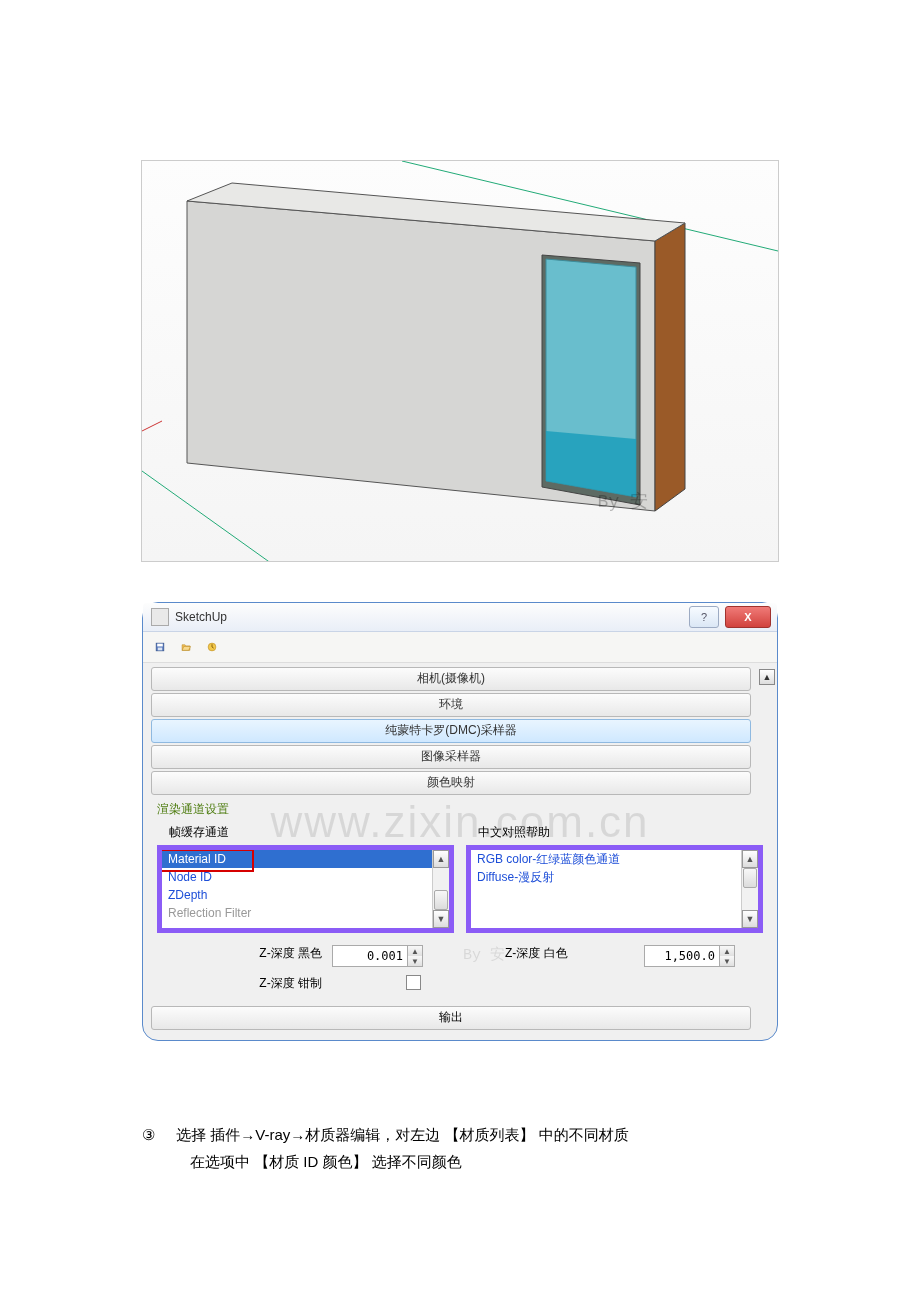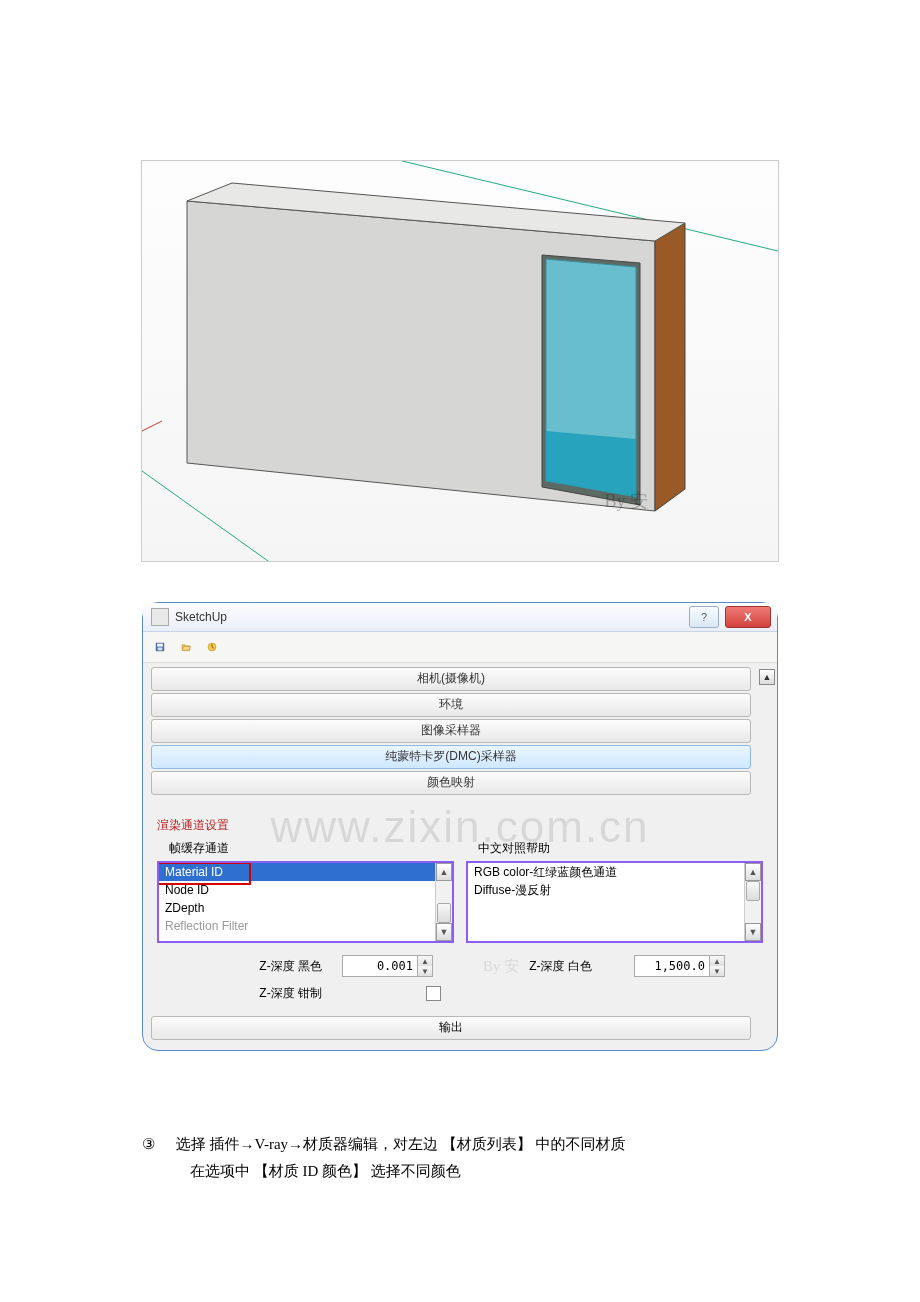--- a/index.html
+++ b/index.html
@@ -20,46 +20,46 @@
 .toolbar{height:30px;display:flex;align-items:center;gap:4px;padding:0 6px;background:#f6f6f4;border-bottom:1px solid #ddd}
 .ticonbtn{width:22px;height:22px;display:flex;align-items:center;justify-content:center;border:none;background:transparent;cursor:pointer}
 .ticonbtn svg{width:18px;height:18px}
 .dlg-body{padding:2px 8px 4px;position:relative}
 .scrollcol{position:absolute;right:2px;top:0;bottom:0;width:16px;display:flex;flex-direction:column;align-items:center;justify-content:flex-start;padding-top:6px}
 .scrollcol .arrow{width:14px;height:14px;border:1px solid #888;background:linear-gradient(#fff,#ddd);font-size:9px;display:flex;align-items:center;justify-content:center;color:#333}
 .scrollcol .track{flex:1;width:14px;margin:2px 0}
 .scrollcol .gap{flex:1}
 .section-btn{display:block;width:calc(100% - 20px);height:22px;margin:2px 0;border:1px solid #b8b8b8;border-radius:3px;background:linear-gradient(#fcfcfc,#e8e8e8);text-align:center;line-height:20px;font-size:12px;color:#333}
 .section-btn.sel{background:linear-gradient(#e9f5ff,#cfe8ff);border-color:#8fb9e0}
-.panel-label{margin:22px 0 4px 6px;font-size:12px;color:#b91c1c}
+.panel-label{margin:6px 0 4px 6px;font-size:12px;color:#4d7c0f}
 .channel-area{display:flex;gap:12px;padding:0 6px 8px}
 .chcol{flex:1}
 .chcol-title{font-size:12px;margin:2px 0 4px 12px}
-.listbox{height:78px;border:2px solid #8b5cf6;background:#fff;position:relative;overflow:hidden}
-.listbox .item{height:18px;line-height:18px;padding:0 6px;font-size:12px;color:#000000;white-space:nowrap;overflow:hidden}
+.listbox{height:78px;border:5px solid #8b5cf6;background:#fff;position:relative;overflow:hidden}
+.listbox .item{height:18px;line-height:18px;padding:0 6px;font-size:12px;color:#1d4ed8;white-space:nowrap;overflow:hidden}
 .listbox .item.sel{background:#2f6fd0;color:#fff}
 .listbox .faint{color:#999}
 .listscroll{position:absolute;right:0;top:0;bottom:0;width:16px;border-left:1px solid #ccc;background:#f1f1f1;display:flex;flex-direction:column}
 .listscroll .sbtn{height:16px;border:1px solid #999;background:linear-gradient(#fff,#ddd);font-size:9px;display:flex;align-items:center;justify-content:center;color:#555}
 .listscroll .strack{flex:1;position:relative}
 .listscroll .sthumb{position:absolute;left:1px;right:1px;height:18px;top:0;background:linear-gradient(#f8f8f8,#dcdcdc);border:1px solid #aaa;border-radius:2px}
 .redbox{position:absolute;left:-2px;top:-1px;width:90px;height:19px;border:2px solid #d60000;pointer-events:none}
-.zrow{display:flex;align-items:center;gap:20px;padding:4px 6px}
+.zrow{display:flex;gap:10px;padding:4px 6px}
 .zrow .zlbl{width:165px;text-align:right;font-size:12px}
 .spin{display:flex;border:1px solid #aaa;background:#fff;height:20px}
 .spin input{border:none;width:66px;font-size:12px;font-family:monospace;padding:0 4px;text-align:right;outline:none}
 .spin .spbtns{width:14px;display:flex;flex-direction:column;border-left:1px solid #aaa}
 .spin .sp{flex:1;font-size:8px;display:flex;align-items:center;justify-content:center;background:linear-gradient(#f8f8f8,#e0e0e0);color:#555}
 .zrow .spacer{flex:1}
 .chk{width:13px;height:13px;border:1px solid #888;background:#fff}
 .output-btn{display:block;width:calc(100% - 20px);height:22px;margin:10px 0 6px;border:1px solid #b8b8b8;border-radius:3px;background:linear-gradient(#fcfcfc,#e8e8e8);text-align:center;line-height:20px}
-.instr{width:636px;margin:0 auto;font-size:15px;line-height:1.8;font-family:Liberation Serif, serif}
+.instr{width:636px;margin:0 auto;font-size:15px;line-height:1.8;font-family:Liberation Sans, sans-serif}
 .instr .num{display:inline-block;width:2em}
 .instr .ind{padding-left:3.2em}
-.by-tag{position:absolute;font-family:Liberation Serif, serif;font-size:18px;color:rgba(0,0,0,.25)}
+.by-tag{position:absolute;font-family:Liberation Mono, monospace;font-size:18px;color:rgba(0,0,0,.25)}
 </style>
 </head>
 <body>
 
 <div class="page">
 
   <div class="img-block sketchup-3d">
     <svg viewBox="0 0 636 400">
       <line x1="20" y1="260" x2="0" y2="270" stroke="#c33" stroke-width="1"></line>
       <line x1="0" y1="310" x2="140" y2="410" stroke="#2a7" stroke-width="1"></line>
@@ -113,22 +113,22 @@
           </button>
       </div>
       <div class="dlg-body">
         <div class="scrollcol">
           <div class="arrow">▲</div>
           <div class="track"></div>
           <div class="gap"></div>
         </div>
         <div class="section-btn">相机(摄像机)</div>
         <div class="section-btn">环境</div>
+        <div class="section-btn sel">纯蒙特卡罗(DMC)采样器</div>
         <div class="section-btn">图像采样器</div>
-        <div class="section-btn sel">纯蒙特卡罗(DMC)采样器</div>
         <div class="section-btn">颜色映射</div>
 
         <div class="panel-label">渲染通道设置</div>
 
         <div class="channel-area">
           <div class="chcol">
             <div class="chcol-title">帧缓存通道</div>
             <div class="listbox" style="position:relative">
               <div class="redbox"></div>
               <div class="item sel">Material ID</div>

